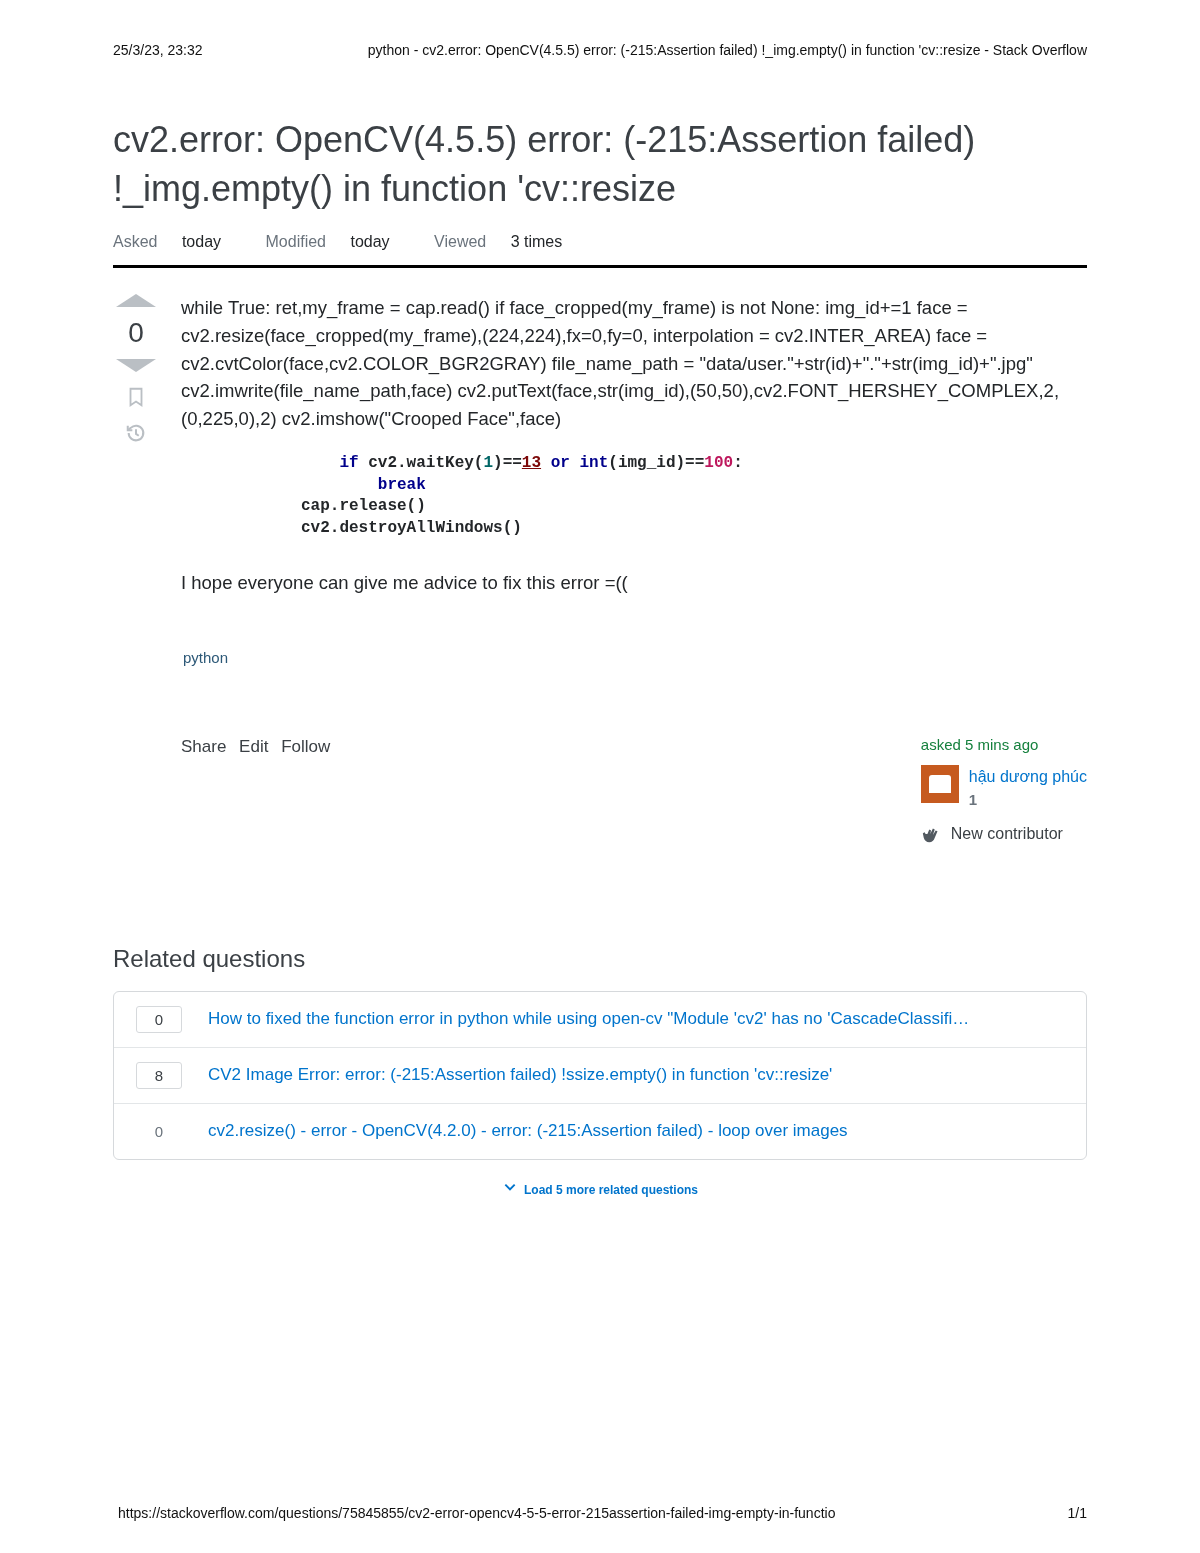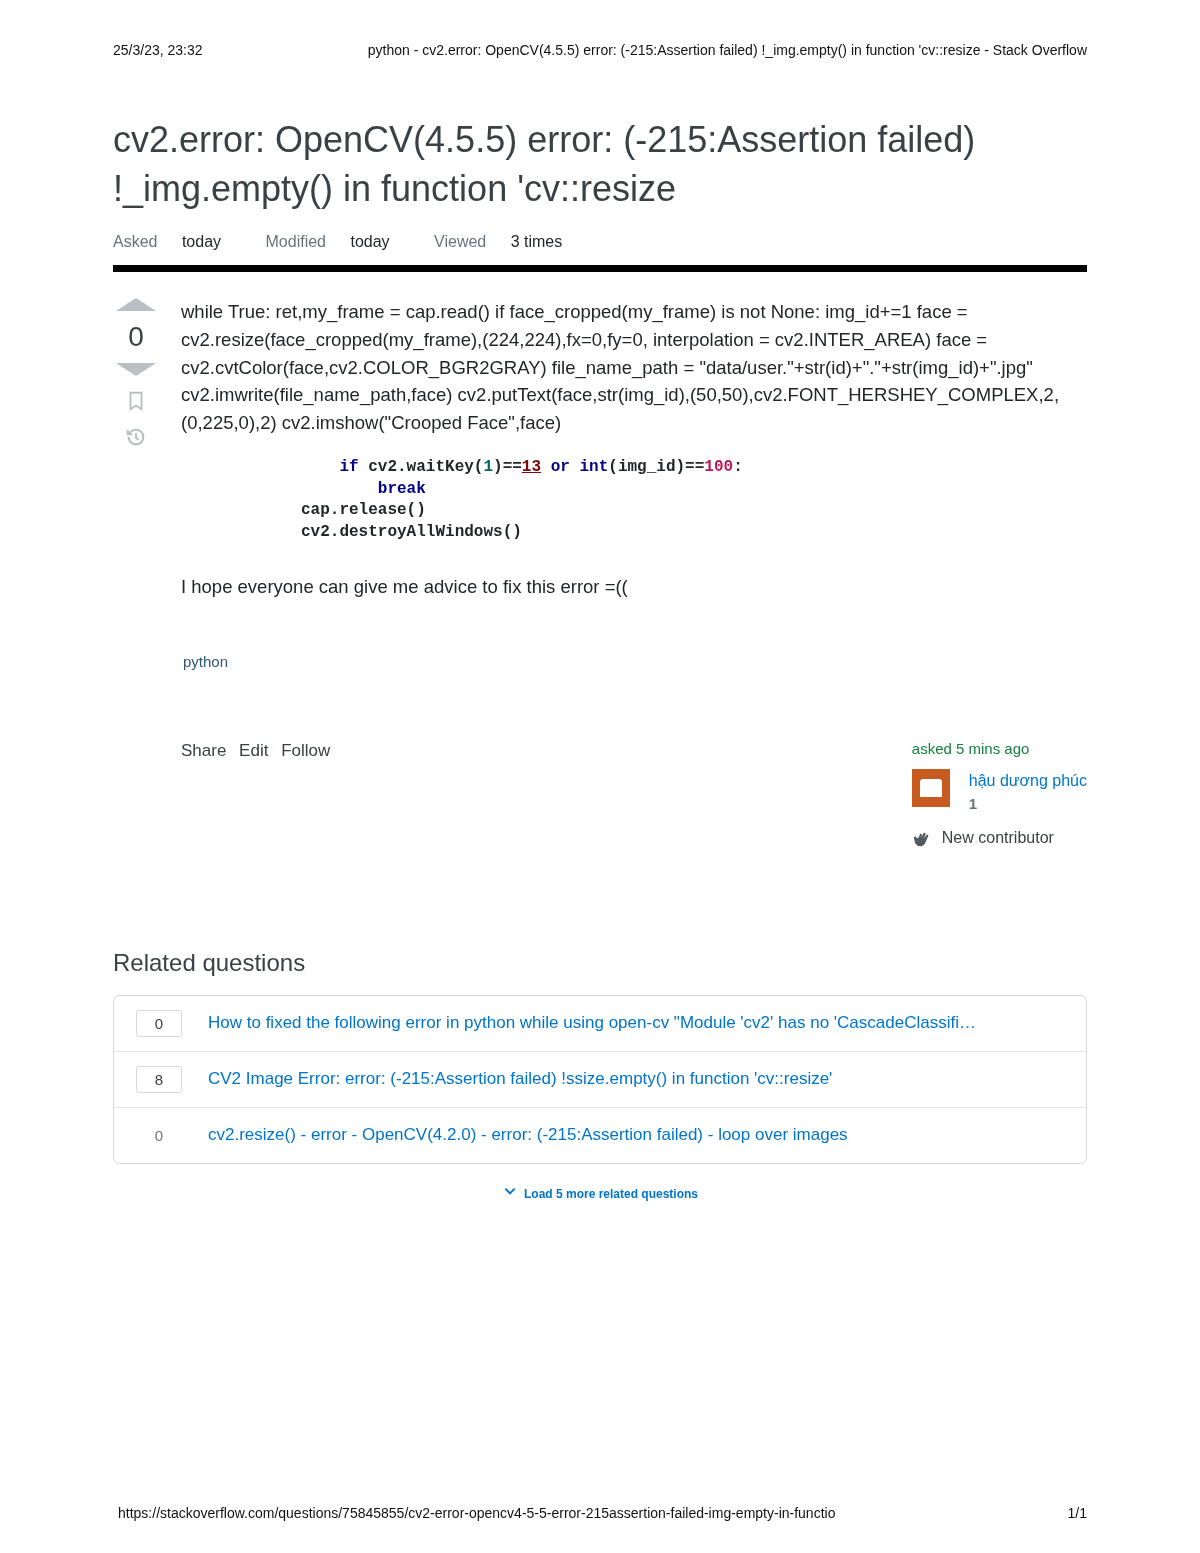--- a/index.html
+++ b/index.html
@@ -28,21 +28,21 @@
     font-size: 36px;
     font-weight: 400;
     color: #3b4045;
     margin: 0 0 20px 0;
     line-height: 1.35;
   }
   .question-meta {
     font-size: 16px;
     color: #232629;
     padding-bottom: 14px;
-    border-bottom: 7px solid #000000;
+    border-bottom: 3px solid #000000;
     margin-bottom: 26px;
   }
   .question-meta span { margin-right: 20px; display: inline-block; }
   .question-meta .label { color: #6a737c; }
 
   .post-layout { display: flex; gap: 22px; }
   .vote-col { flex: 0 0 46px; text-align: center; }
   .vote-arrow-up, .vote-arrow-down {
     width: 0; height: 0; margin: 0 auto;
     border-left: 20px solid transparent;
@@ -76,21 +76,21 @@
     color: #2c5877;
     font-size: 15px;
     padding: 4px 2px;
   }
 
   .post-footer { display: flex; justify-content: space-between; margin-bottom: 90px; }
   .post-actions { font-size: 17px; color: #3b4045; }
   .post-actions span { margin-right: 8px; }
   .user-card { font-size: 15px; }
   .user-card .asked { color: #15803d; margin-bottom: 9px; }
-  .user-row { display: flex; align-items: flex-start; gap: 19px; }
+  .user-row { display: flex; align-items: flex-start; gap: 10px; }
   .avatar {
     width: 38px; height: 38px;
     background: #c65a1f;
     position: relative;
   }
   .avatar::before {
     content: ""; position: absolute; top: 10px; left: 8px;
     width: 22px; height: 18px; background: #fff; border-radius: 3px 3px 0 0;
   }
   .user-details .username { color: #0074cc; font-size: 16px; }
@@ -200,21 +200,21 @@
           </div>
         </div>
       </div>
     </div>
   </div>
 
   <div class="related-title">Related questions</div>
   <div class="related-box">
     <div class="related-item">
       <div class="score-box">0</div>
-      <a>How to fixed the following error in python while using open-cv "Module 'cv2' has no 'CascadeClassifi…</a>
+      <a>How to fixed the function error in python while using open-cv "Module 'cv2' has no 'CascadeClassifi…</a>
     </div>
     <div class="related-item">
       <div class="score-box">8</div>
       <a>CV2 Image Error: error: (-215:Assertion failed) !ssize.empty() in function 'cv::resize'</a>
     </div>
     <div class="related-item">
       <div class="score-box no-border">0</div>
       <a>cv2.resize() - error - OpenCV(4.2.0) - error: (-215:Assertion failed) - loop over images</a>
     </div>
   </div>

